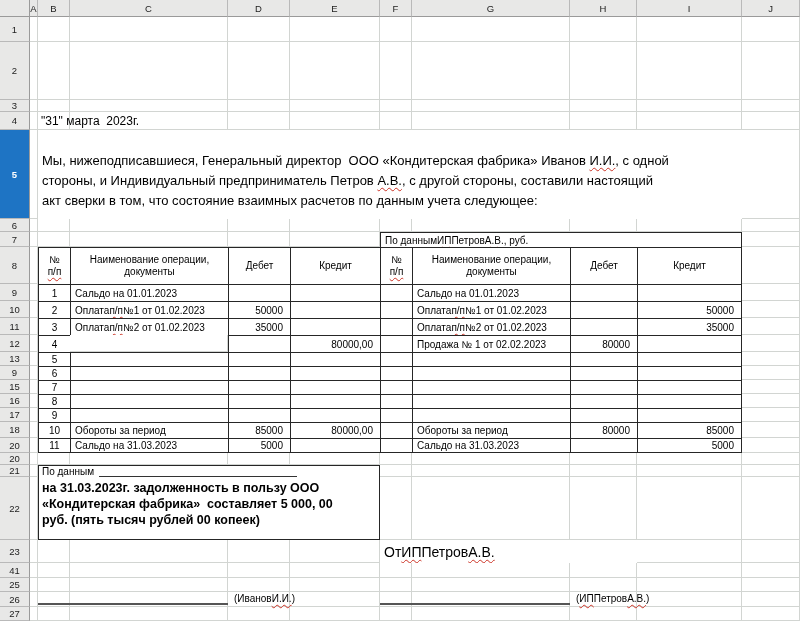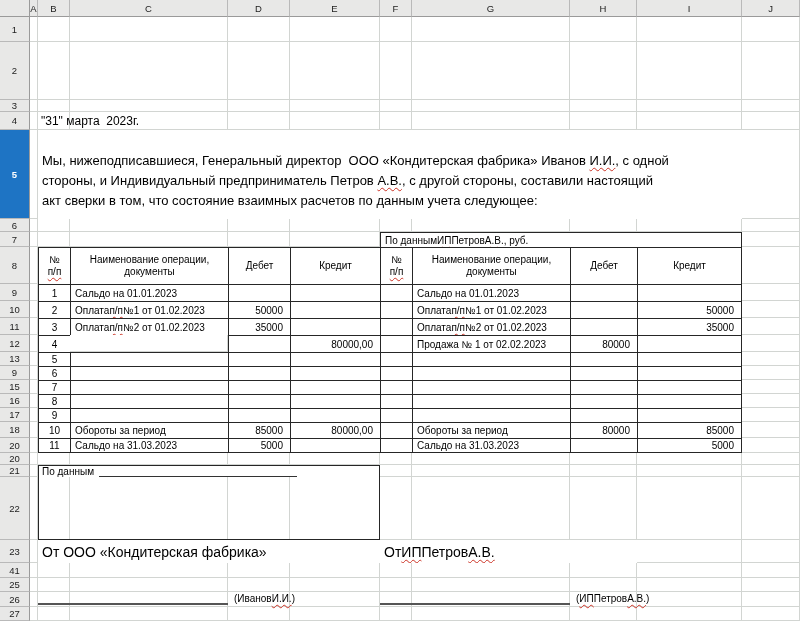--- a/index.html
+++ b/index.html
@@ -383,23 +383,25 @@
 <span class="sp">п/п</span></div>
   <div class="tcell th" style="grid-row:9;grid-column:8">Наименование операции,
 документы</div>
   <div class="tcell th" style="grid-row:9;grid-column:9">Дебет</div>
   <div class="tcell th bR" style="grid-row:9;grid-column:10">Кредит</div>
 
   <div class="ov white podannym" style="grid-row:22;grid-column:3/span 4">
     <span>По данным</span>
     <span class="uline"></span>
   </div>
+  <div class="ov white debt" style="grid-row:23;grid-column:3/span 4">на 31.03.2023г. задолженность в пользу ООО
+«Кондитерская фабрика»  составляет 5 000, 00
+руб. (пять тысяч рублей 00 копеек)</div>
   <div class="box" style="grid-row:22/span 2;grid-column:3/span 4"></div>
 
-  <div class="ov white from" style="grid-row:24;grid-column:3/span 4">От ООО «Кондитерская фабрика»</div>
   <div class="ov white from" style="grid-row:24;grid-column:7/span 3">От <span class="sp">ИП</span> Петров <span class="sp">А.В.</span></div>
 
   <div class="signline" style="grid-row:27;grid-column:3/span 2"></div>
   <div class="signname" style="grid-row:27;grid-column:5/span 2">(Иванов <span class="sp">И.И.</span>)</div>
   <div class="signline" style="grid-row:27;grid-column:7/span 2"></div>
   <div class="signname" style="grid-row:27;grid-column:9/span 2">(<span class="sp">ИП</span> Петров <span class="sp">А.В.</span> )</div>
 <div class="tcell tc-c" style="grid-area: 10 / 3;">1</div>
     <div class="tcell tc-l" style="grid-area: 10 / 4;">Сальдо на 01.01.2023</div>
     <div class="tcell tc-r" style="grid-area: 10 / 5;"></div>
     <div class="tcell tc-r" style="grid-area: 10 / 6;"></div>

